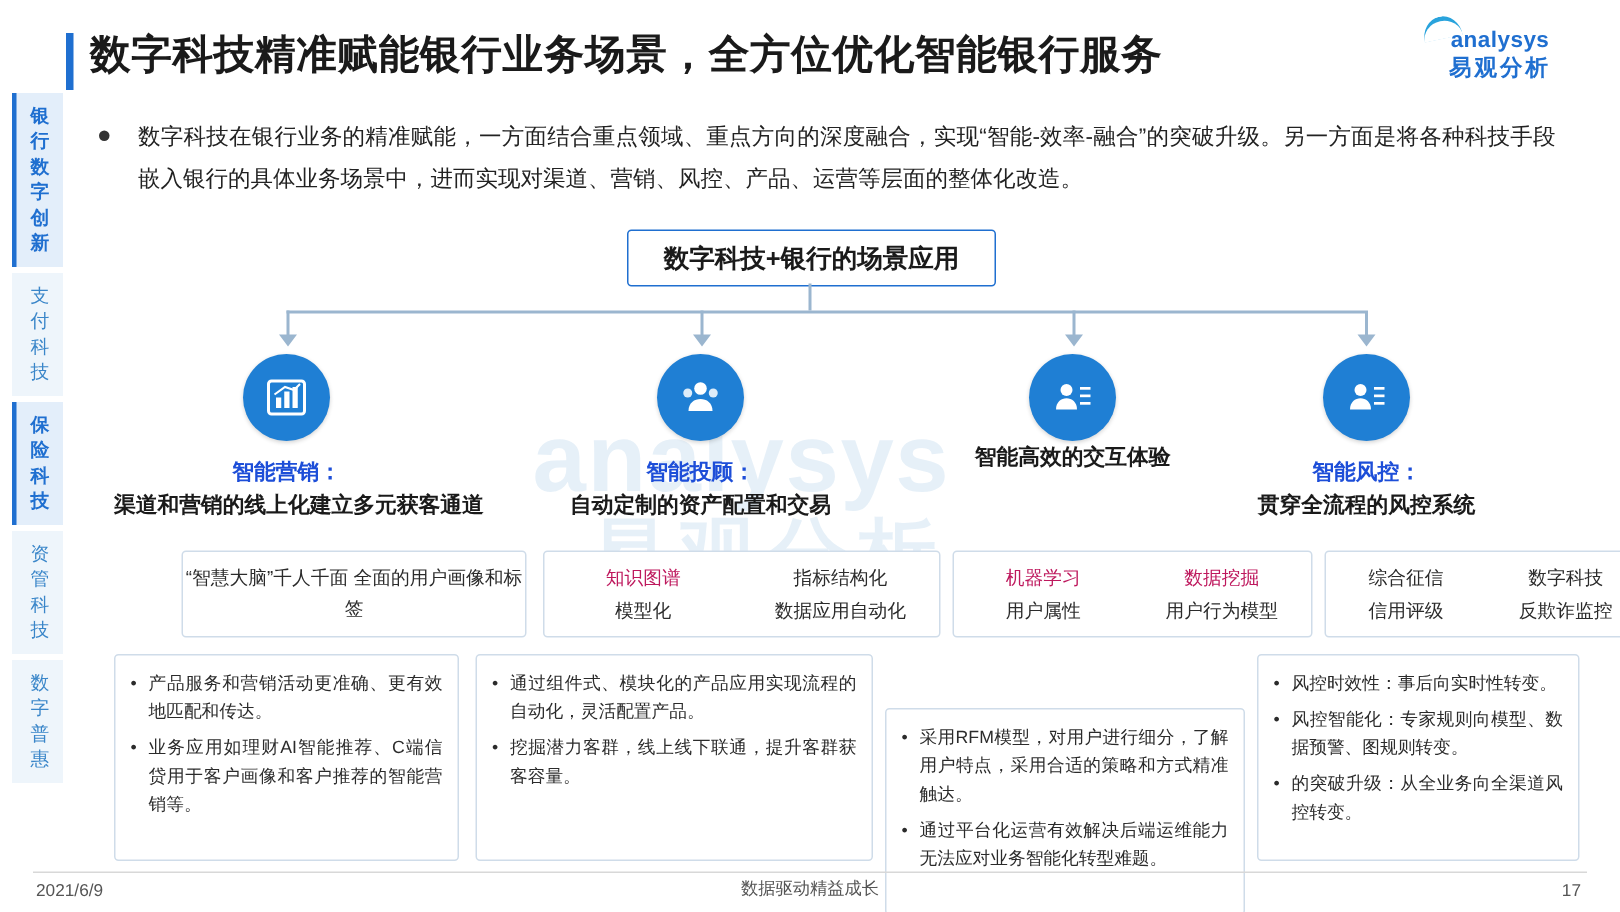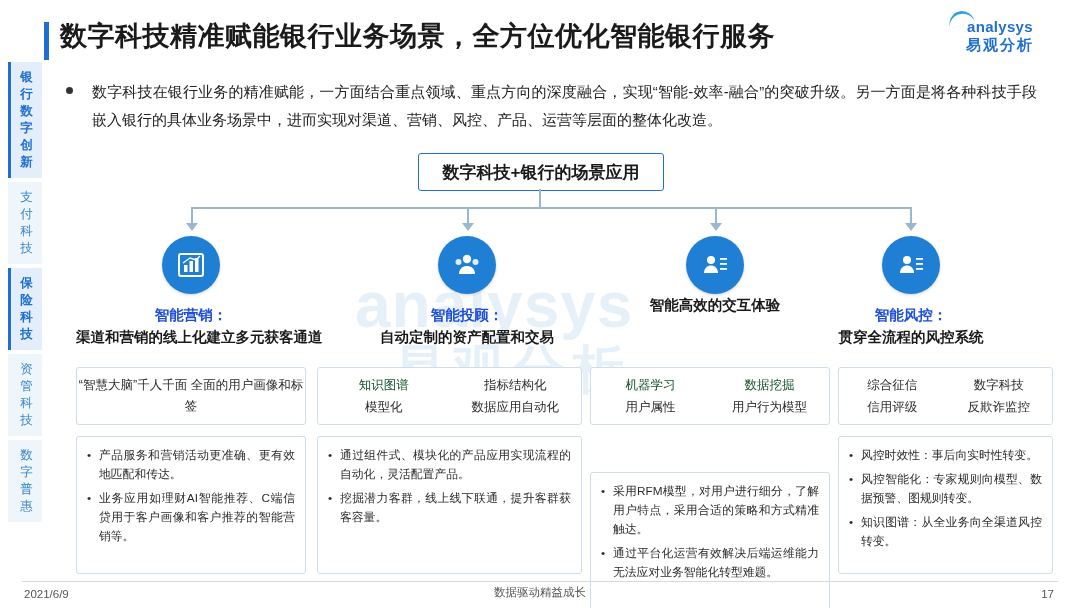--- a/index.html
+++ b/index.html
@@ -219,40 +219,41 @@
     background: #fff;
     border-radius: 3px;
     box-sizing: border-box;
   }
   .card-mid {
     top: 367px;
     height: 58px;
     display: flex;
     align-items: center;
     justify-content: center;
+    margin-left: 45px;
   }
   .kv-single {
     font-size: 12.5px;
     color: #2b2b2b;
     line-height: 21px;
     text-align: center;
     width: 100%;
   }
   .kv-grid {
     display: grid;
     grid-template-columns: 1fr 1fr;
     row-gap: 3px;
     width: 100%;
     font-size: 12.5px;
     color: #2b2b2b;
     line-height: 19px;
     text-align: center;
   }
   .kv-grid span { display: block; }
-  .kv-grid .blue { color: #14532d; }
+  .kv-grid .blue { color: #be185d; }
 
   .card-bot {
     top: 436px;
     height: 138px;
     padding: 9px 10px 8px 6px;
   }
   .card-bot ul {
     margin: 0;
     padding: 0 0 0 16px;
     list-style: none;
@@ -498,20 +499,20 @@
     <span>综合征信</span>
     <span>数字科技</span>
     <span>信用评级</span>
     <span>反欺诈监控</span>
   </div>
 </div>
 <div class="card card-bot" style="left:838px; width:215px;">
   <ul>
     <li>风控时效性：事后向实时性转变。</li>
     <li>风控智能化：专家规则向模型、数据预警、图规则转变。</li>
-    <li>知识图谱：从全业务向全渠道风控转变。</li>
+    <li>的突破升级：从全业务向全渠道风控转变。</li>
   </ul>
 </div>
 
 <div class="footer-line"></div>
 <div class="footer-date">2021/6/9</div>
 <div class="footer-center">数据驱动精益成长</div>
 <div class="footer-page">17</div>
 
 </body></html>

